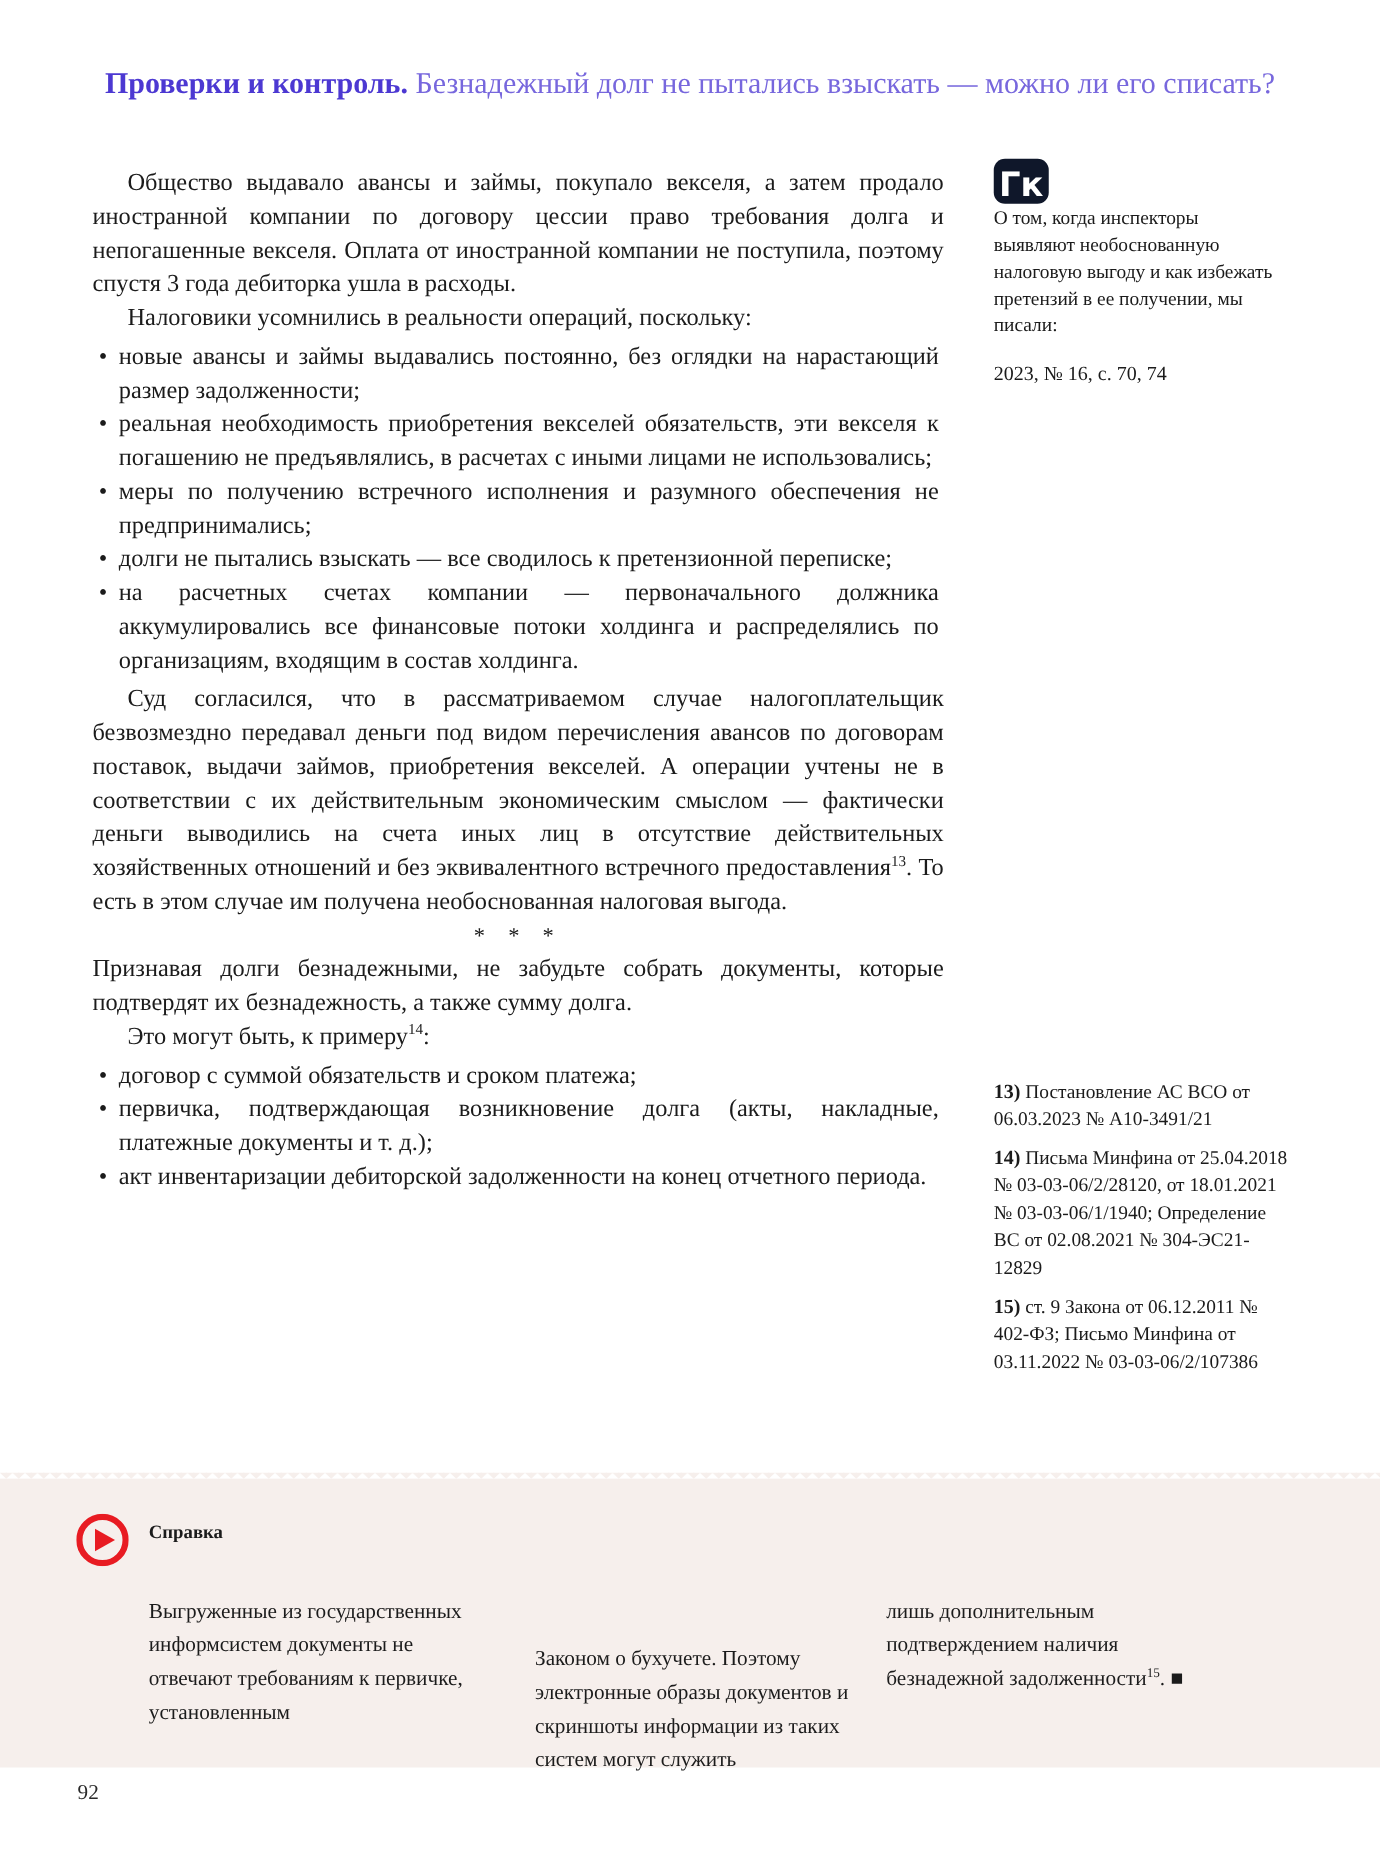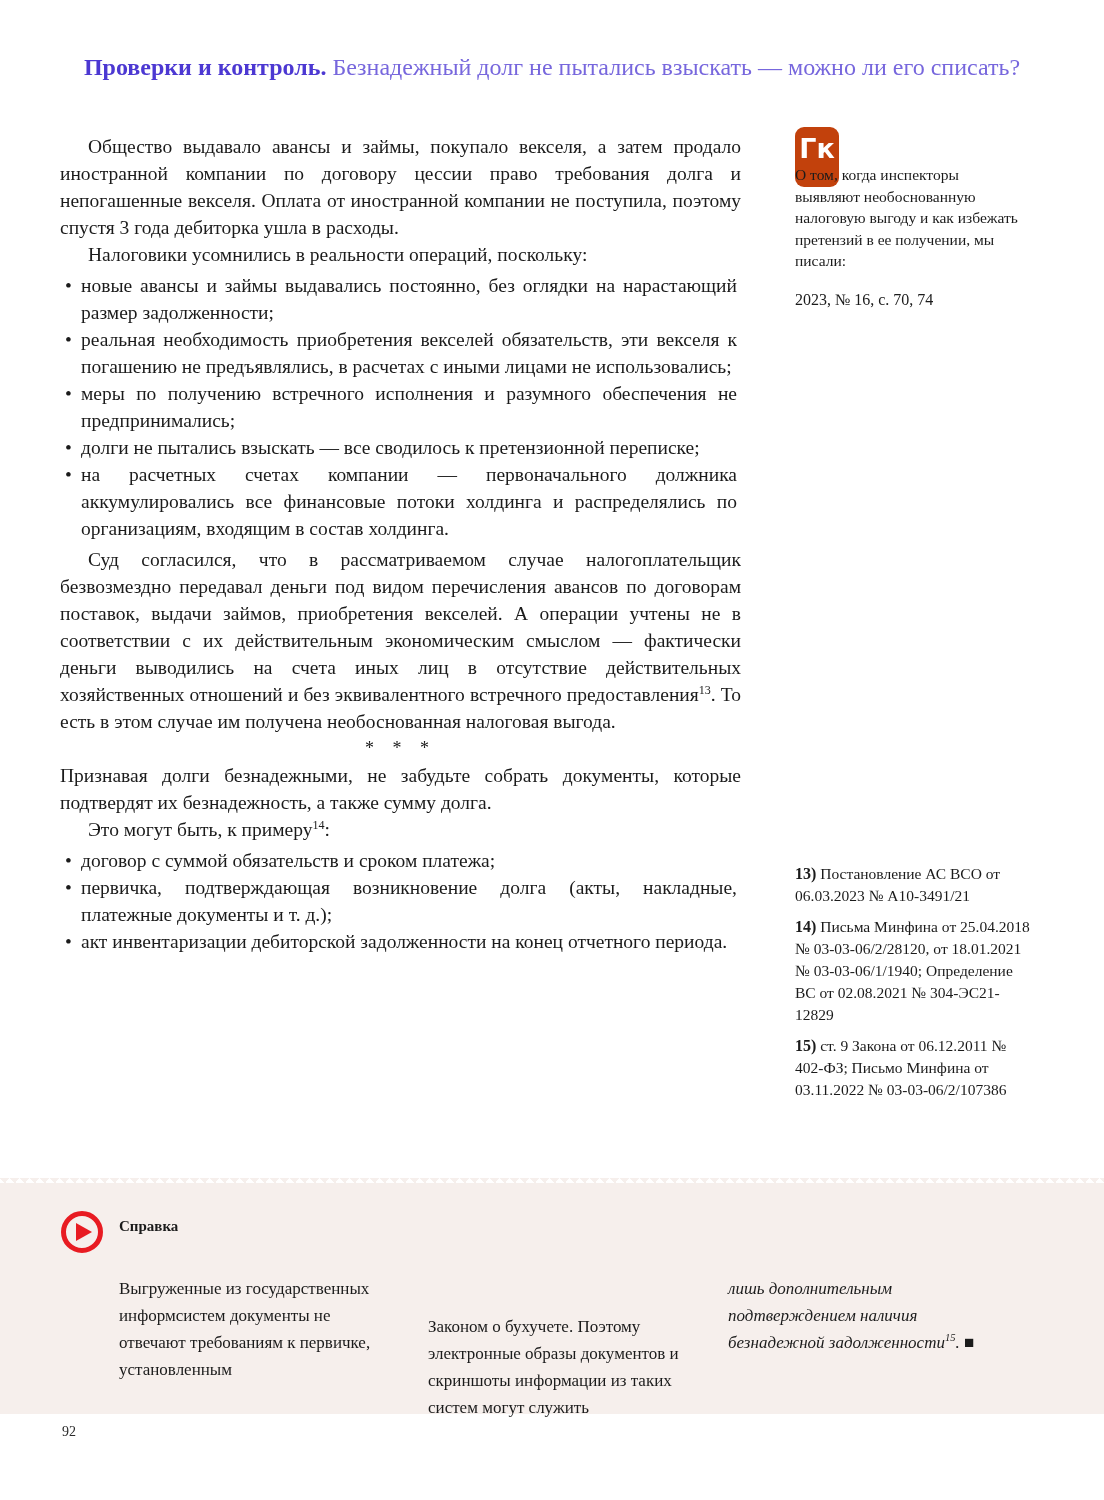--- a/index.html
+++ b/index.html
@@ -6,54 +6,54 @@
   body{
     width:1104px;height:1500px;position:relative;background:#ffffff;
     font-family:"Liberation Serif","DejaVu Serif",serif;color:#1b1b1b;
     -webkit-font-smoothing:antialiased;
   }
   
   .hdr{position:absolute;left:62px;top:55px;width:980px;font-size:24px;line-height:24px;text-align:center;}
   .hdr .section{color:#4c38d2;font-weight:bold;}
   .hdr .subtitle{color:#7767dd;}
   
-  .main{position:absolute;left:60px;top:133px;width:681px;font-size:19.5px;line-height:27px;text-align:justify;}
+  .main{position:absolute;left:74px;top:133px;width:681px;font-size:19.5px;line-height:27px;text-align:justify;}
   .main p{margin:0;}
   .main p.ind{text-indent:28px;}
   ul.blist{margin:4px;padding:0;list-style:none;}
   ul.blist li{position:relative;padding-left:17px;}
   ul.blist li::before{content:"\2022";position:absolute;left:1px;top:0;}
   sup.fn{font-size:0.62em;vertical-align:super;line-height:0;}
   .sep{margin:16px 0 13px 0;text-align:center;text-indent:0 !important;letter-spacing:7px;font-size:18px;}
   
   .gk-logo{
-    position:absolute;left:795px;top:127px;width:44px;height:60px;border-radius:9px;
-    background:#c2410c;color:#ffffff;font-family:"DejaVu Sans","Liberation Sans",sans-serif;
+    position:absolute;left:795px;top:127px;width:44px;height:36px;border-radius:9px;
+    background:#0f172a;color:#ffffff;font-family:"DejaVu Sans","Liberation Sans",sans-serif;
     font-weight:bold;font-size:27px;line-height:44px;text-align:center;letter-spacing:0;
   }
   .side-note{position:absolute;left:795px;top:164px;width:232px;font-size:15.5px;line-height:21.5px;}
   .side-note .ref{display:block;margin-top:17px;font-weight:normal;font-size:16px;}
   .footnotes{position:absolute;left:795px;top:863px;width:238px;font-size:15.5px;line-height:22px;}
   .footnote{margin-bottom:9px;}
   .footnote b{font-size:16px;}
   
   .spravka{position:absolute;left:0;top:1183px;width:1104px;height:231px;background:#f6efec;}
   .spravka::before{
     content:"";position:absolute;top:-5px;left:0;width:100%;height:5px;
     background:conic-gradient(from 315deg at 50% 100%, #f6efec 90deg, transparent 90deg);
     background-size:10px 5px;background-repeat:repeat-x;
   }
   .play{position:absolute;left:61px;top:28px;width:42px;height:42px;}
   .spravka .title{position:absolute;left:119px;top:35px;font-size:15px;font-weight:bold;}
   .scol{position:absolute;top:92px;font-size:17px;line-height:27px;}
   .scol.c1{left:119px;width:276px;}
   .scol.c2{left:428px;width:276px;margin-top:38px;}
-  .scol.c3{left:728px;width:252px;font-style:italic;}
+  .scol.c3{left:709px;width:252px;}
   
-  .pagenum{position:absolute;left:62px;top:1424px;font-size:14px;color:#2a2a2a;}
+  .pagenum{position:absolute;left:62px;top:1424px;font-size:17px;color:#2a2a2a;}
 </style>
 </head>
 <body>
 
 <div class="hdr">
   <span class="section">Проверки и контроль.</span>
   <span class="subtitle">Безнадежный долг не пытались взыскать — можно ли его списать?</span>
 </div>
 
 <div class="main">

